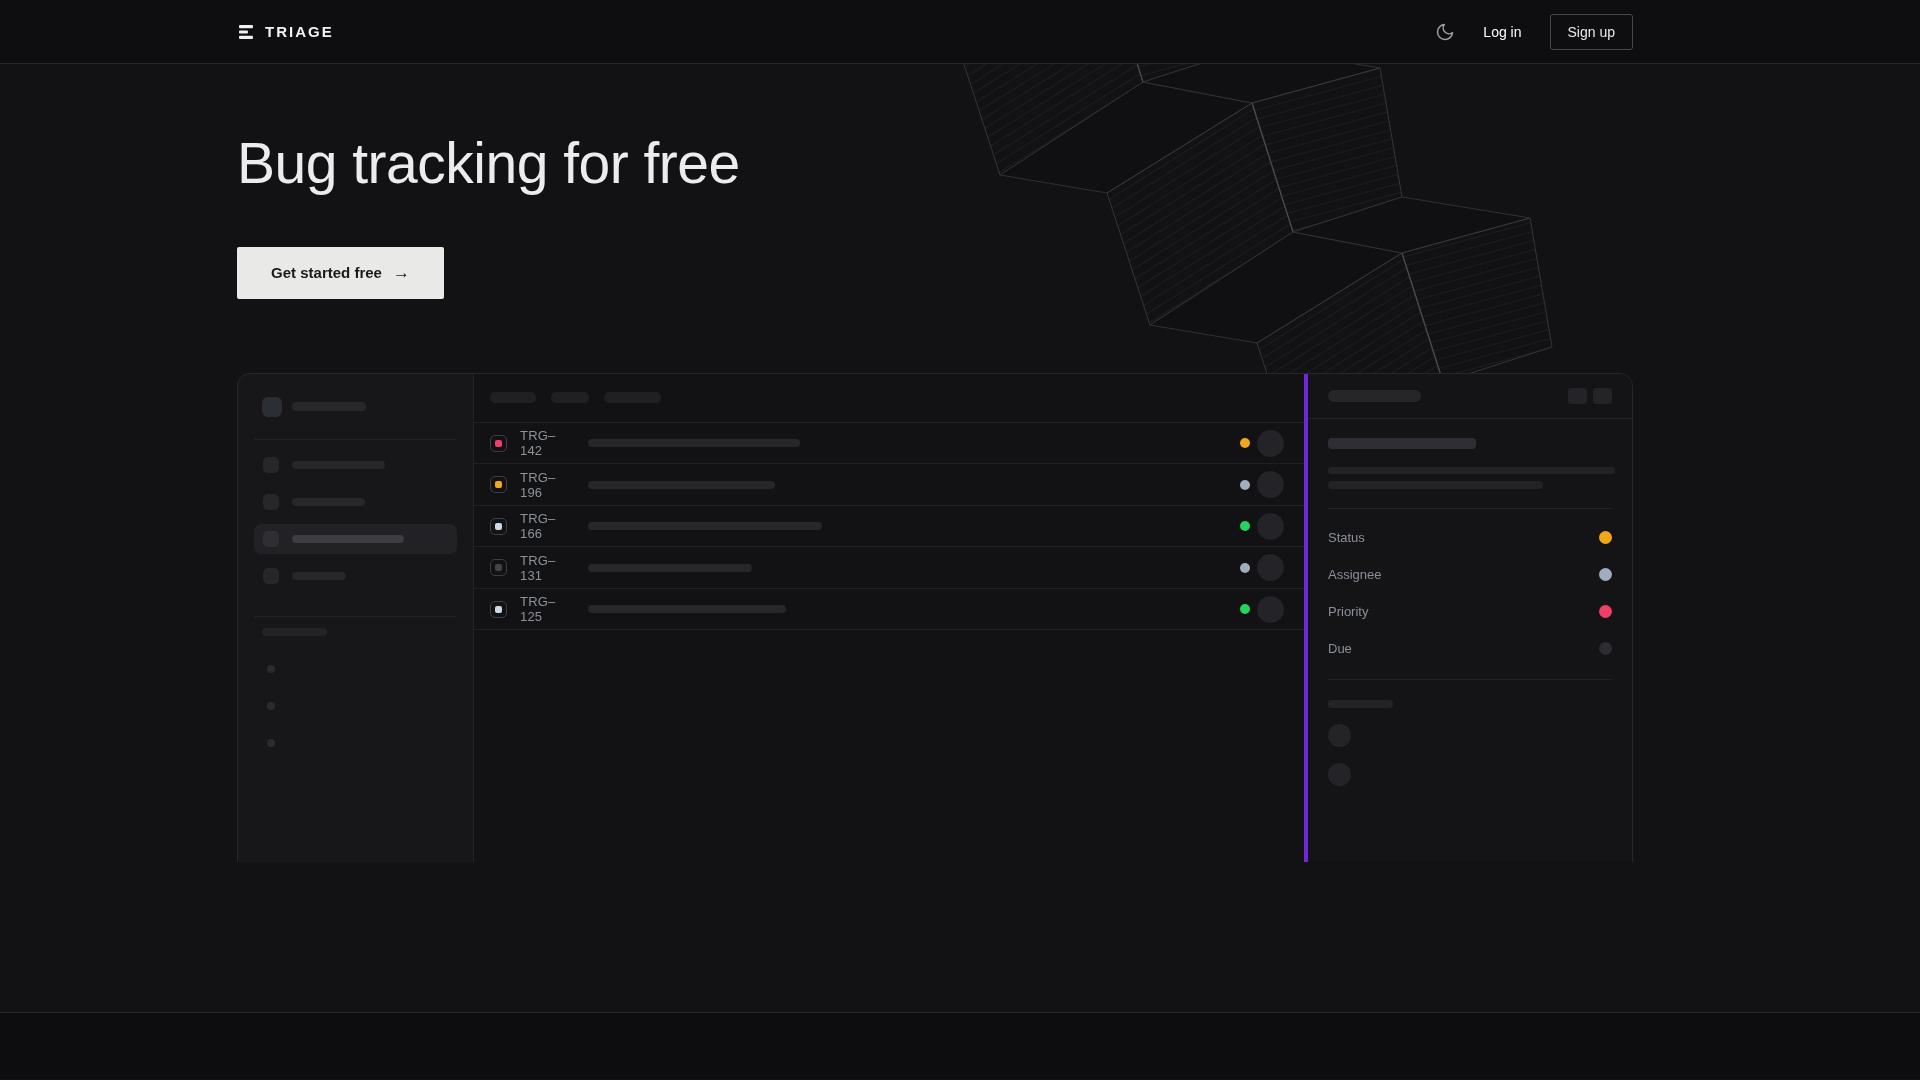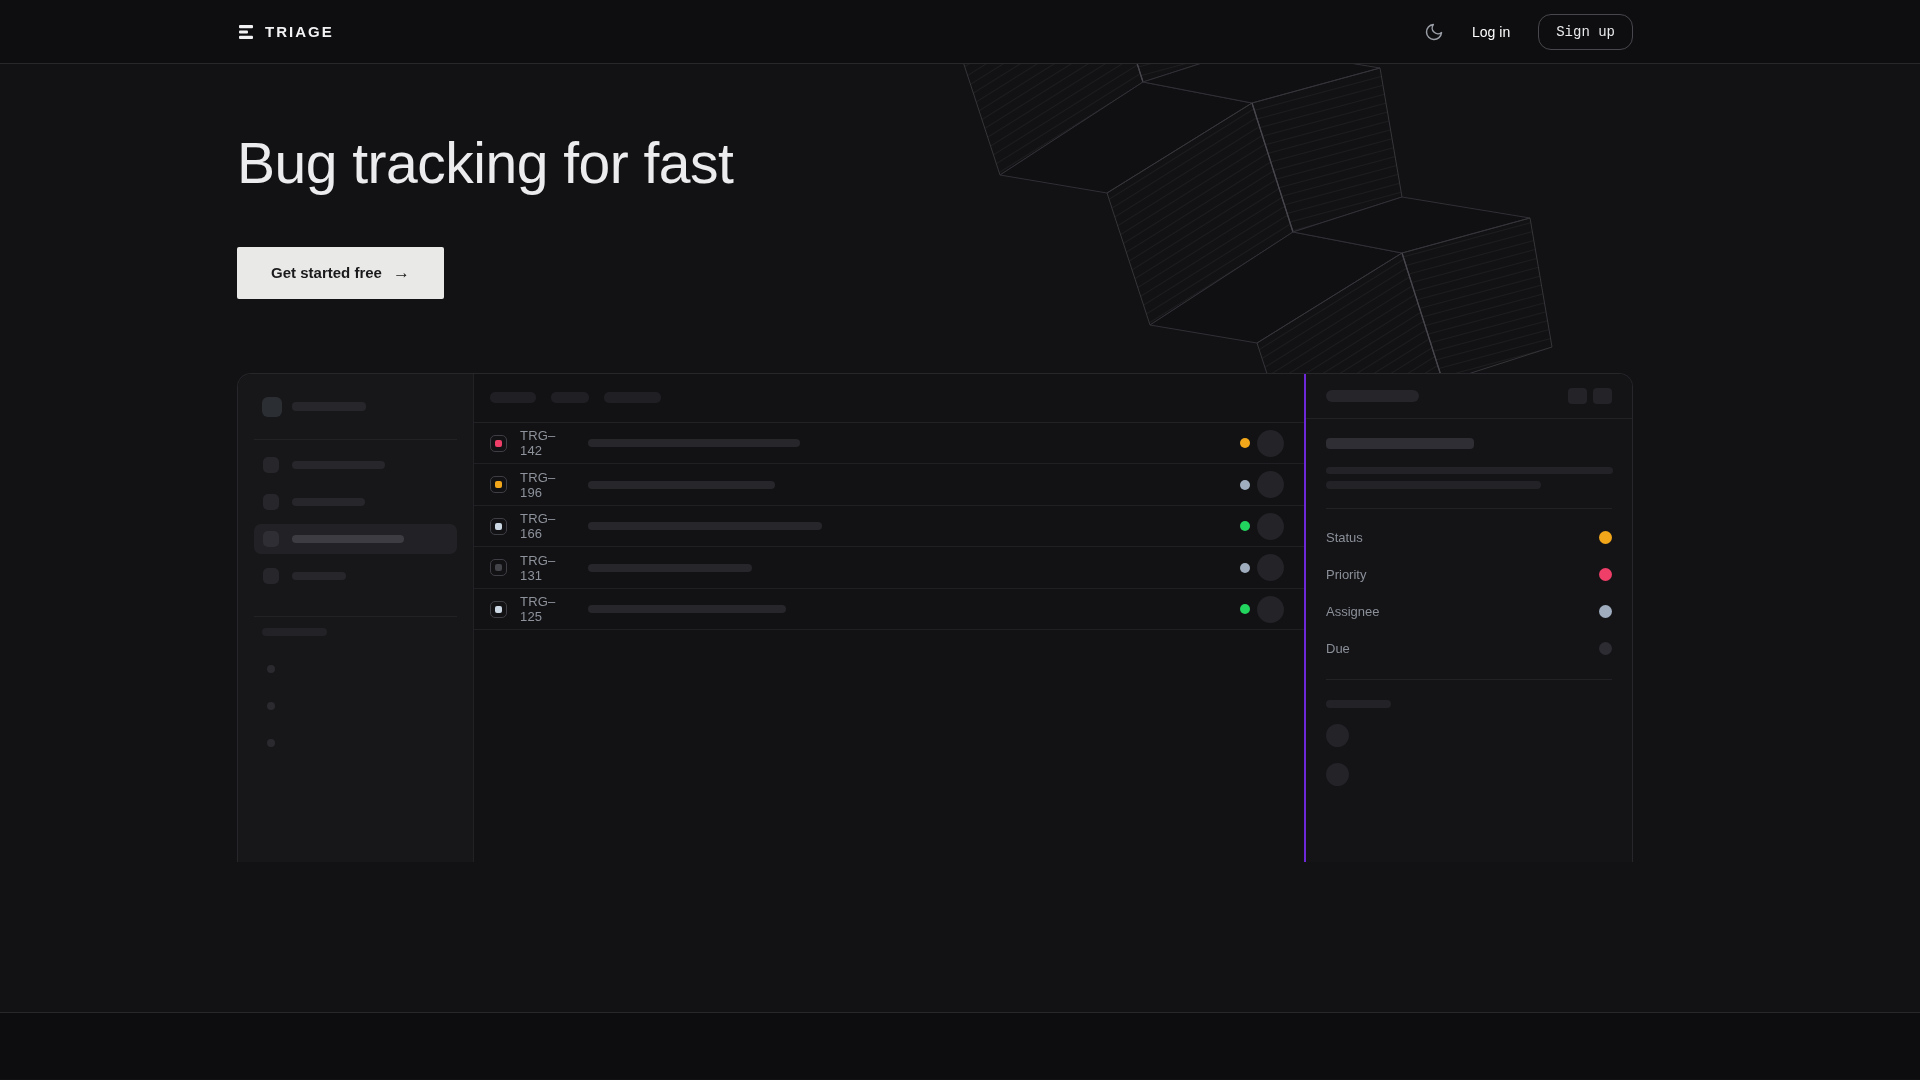--- a/index.html
+++ b/index.html
@@ -23,23 +23,23 @@
   .brand { display:flex; align-items:center; gap:10px; cursor:pointer; }
   .brand-icon { width:18px; height:18px; display:block; }
   .brand-name {
     font-size:15px; font-weight:bold; letter-spacing:2px; color:#f2f2f4;
   }
   .nav-right { display:flex; align-items:center; gap:28px; }
   .theme-toggle { width:20px; height:20px; cursor:pointer; display:block; }
   .login-link { font-size:14px; color:#ffffff; cursor:pointer; }
   .signup-btn {
     font-size:14px; color:#e8e9eb; background:transparent;
-    border:1px solid #47474d; border-radius:13px;
+    border:1px solid #47474d; border-radius:3px;
     padding:9px 17px; cursor:pointer;
-    font-family:Liberation Mono, monospace;
+    font-family:Liberation Sans, sans-serif;
   }
 
   
   .hero {
     position:relative; height:949px; background:#121214; overflow:hidden;
     border-bottom:1px solid #28282c;
   }
   .deco { position:absolute; top:0; left:0; pointer-events:none; }
   .hero-content { position:relative; z-index:2; }
   .hero-title {
@@ -115,21 +115,21 @@
   .issue-id { width:55px; margin-left:13px; font-size:13px; color:#8d929b; letter-spacing:0.2px; flex:none; }
   .issue-bar { height:8px; margin-left:13px; }
   .issue-row.selected .issue-bar { background:#3f3f46; }
   .row-right { margin-left:auto; display:flex; align-items:center; gap:7px; }
   .status-dot { width:10px; height:10px; border-radius:50%; }
   .row-avatar { width:27px; height:27px; border-radius:50%; background:#232328; }
 
   
   .mock-detail {
     width:328px; flex:none; background:#141417;
-    border-left:2px solid #6d28d9; padding:0 20px;
+    border-left:4px solid #6d28d9; padding:0 20px;
   }
   .det-head {
     height:45px; margin:0 -20px; padding:0 20px;
     border-bottom:1px solid #222226;
     display:flex; align-items:center;
   }
   .det-head-btns { margin-left:auto; display:flex; gap:6px; }
   .det-sq { width:19px; height:16px; border-radius:4px; background:#232328; }
   .det-title { margin-top:19px; }
   .det-div { height:1px; background:#222226; }
@@ -190,21 +190,21 @@
     <polygon points="1293,168 1402,189 1257,279 1150,261" fill="#101013" stroke="#303036"></polygon>
     <polygon points="1402,133 1530,154 1402,189 1293,168" fill="#101013" stroke="#303036"></polygon>
 
     <polygon points="1402,189 1257,279 1300,411 1443,318" fill="url(#hL)" stroke="#35353a"></polygon>
     <polygon points="1402,189 1530,154 1552,283 1443,318" fill="url(#hR)" stroke="#35353a"></polygon>
     <line x1="1402" y1="189" x2="1443" y2="318" stroke="#47474d" stroke-width="1.3"></line>
   </svg>
 
   <div class="hero-content container">
     <h1 class="hero-title">
-      <span>Bug tracking for fast</span><br>
+      <span>Bug tracking for free</span><br>
     </h1>
     <button class="cta-btn">
       <span>Get started free</span>
       <span class="cta-arrow">→</span>
     </button>
 
     <div class="mock-card">
 
       <div class="mock-side">
         <div class="ws-row">
@@ -317,26 +317,26 @@
         <div class="sk" style="width:287px;height:7px;margin-top:18px;background:#222227;"></div>
         <div class="sk" style="width:215px;height:8px;margin-top:7px;background:#222227;"></div>
         <div class="det-div" style="margin-top:19px;"></div>
 
         <div style="margin-top:10px;">
           <div class="field-row">
             <span class="field-label">Status</span>
             <div class="field-dot" style="background: rgb(242, 167, 27);"></div>
           </div>
           <div class="field-row">
+            <span class="field-label">Assignee</span>
+            <div class="field-dot" style="background: rgb(159, 173, 191);"></div>
+          </div>
+          <div class="field-row">
             <span class="field-label">Priority</span>
             <div class="field-dot" style="background: rgb(239, 62, 104);"></div>
-          </div>
-          <div class="field-row">
-            <span class="field-label">Assignee</span>
-            <div class="field-dot" style="background: rgb(159, 173, 191);"></div>
           </div>
           <div class="field-row">
             <span class="field-label">Due</span>
             <div class="field-dot" style="background: rgb(44, 44, 50);"></div>
           </div>
         </div>
 
         <div class="det-div" style="margin-top:12px;"></div>
         <div class="sk" style="width:65px;height:8px;margin-top:20px;background:#222227;"></div>
         <div class="det-circle" style="margin-top:16px;"></div>

